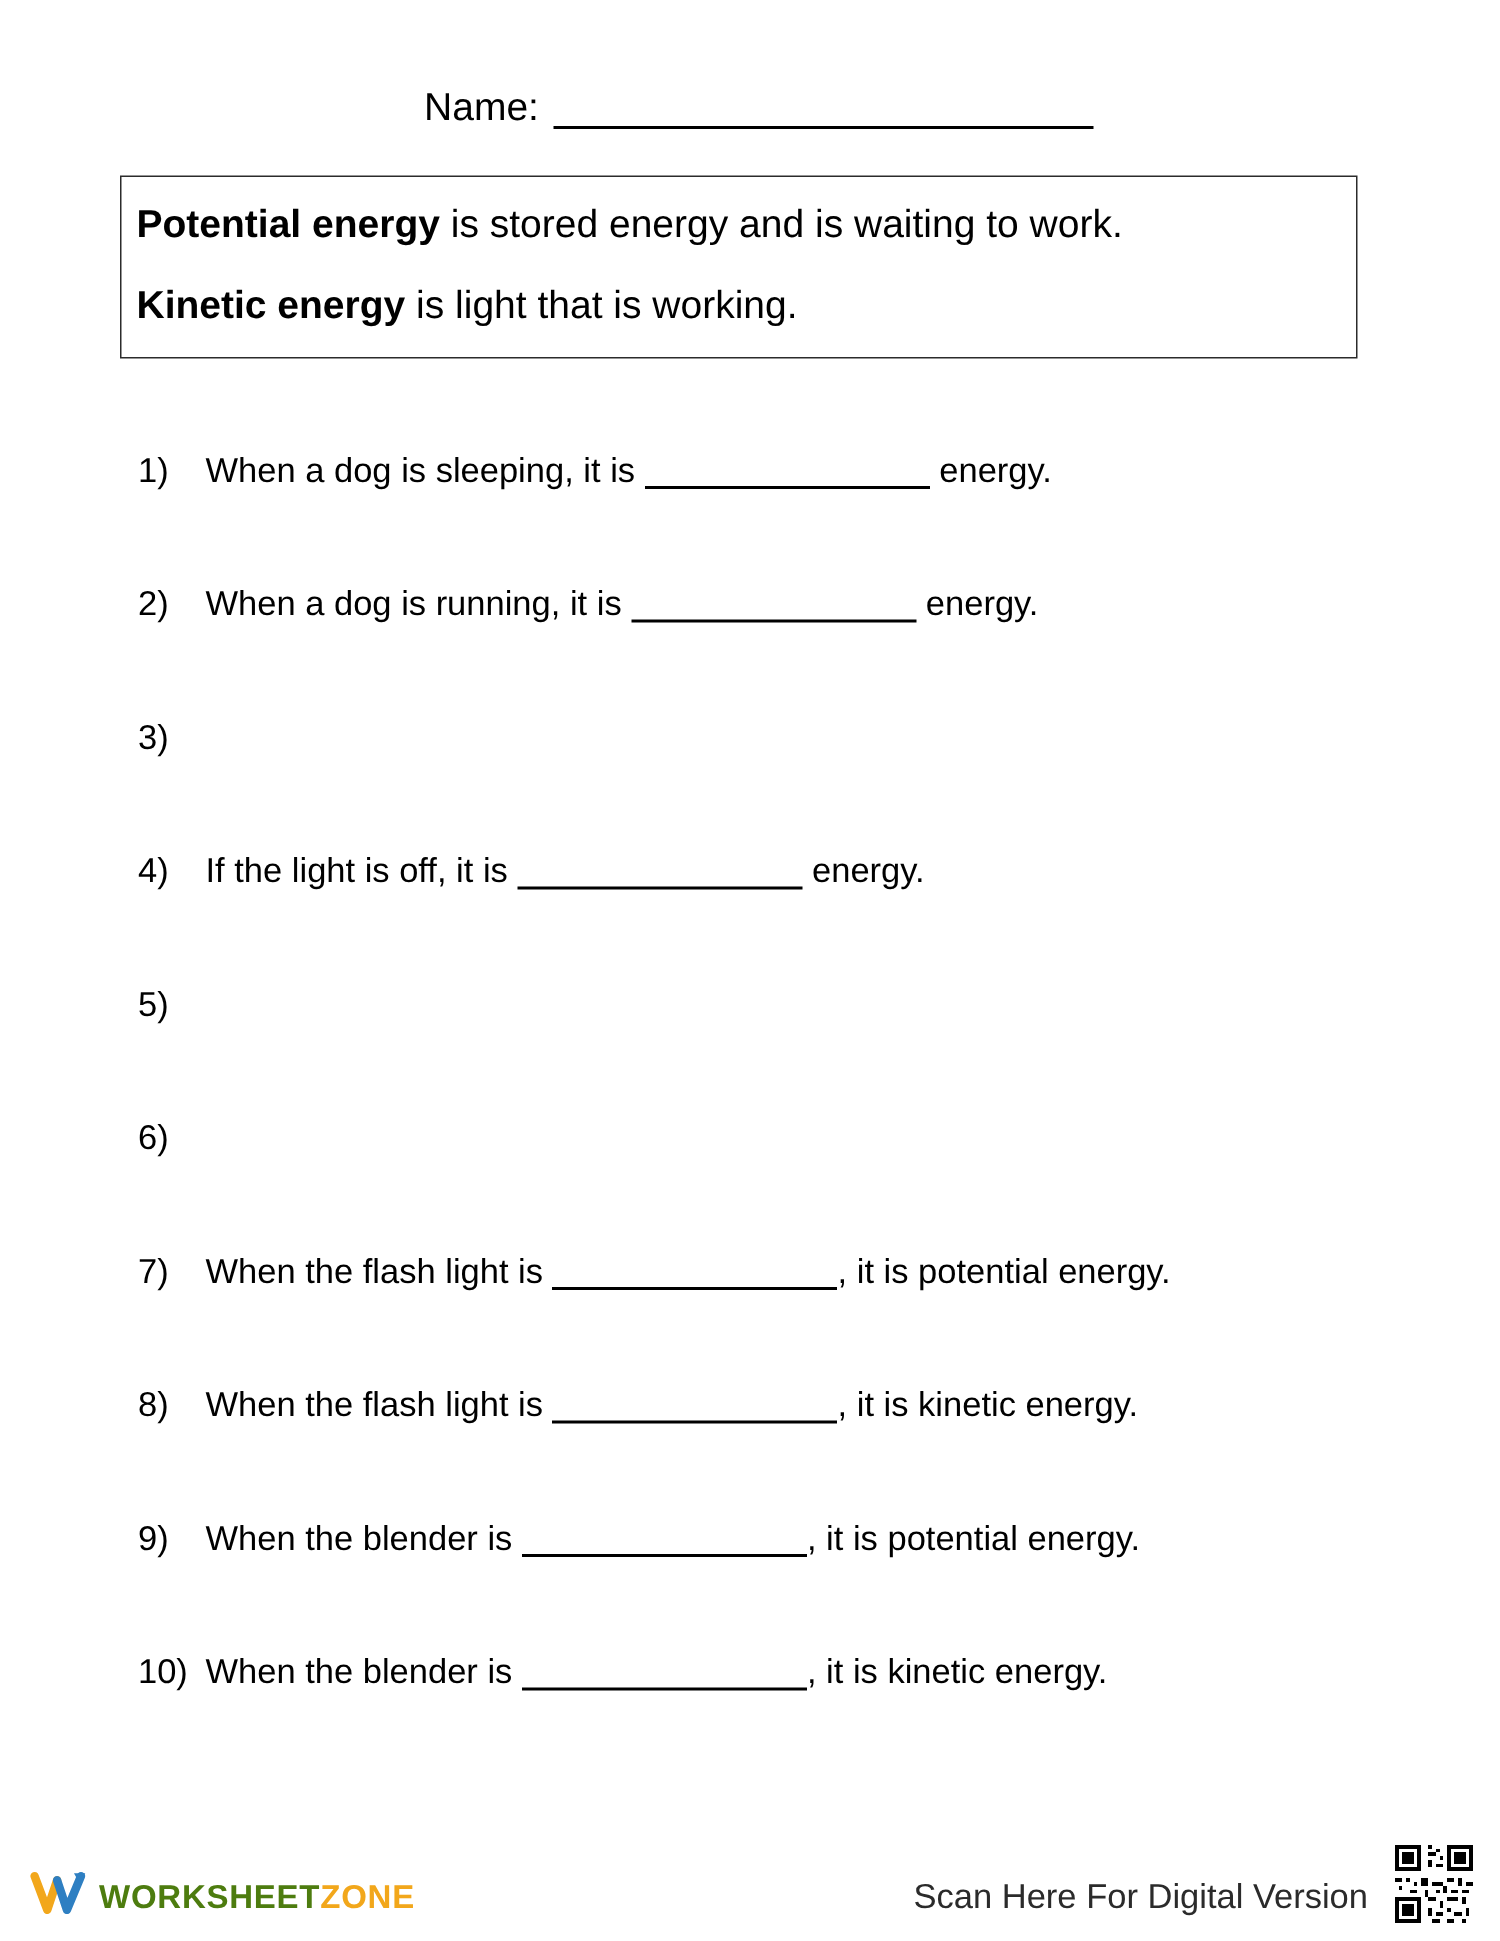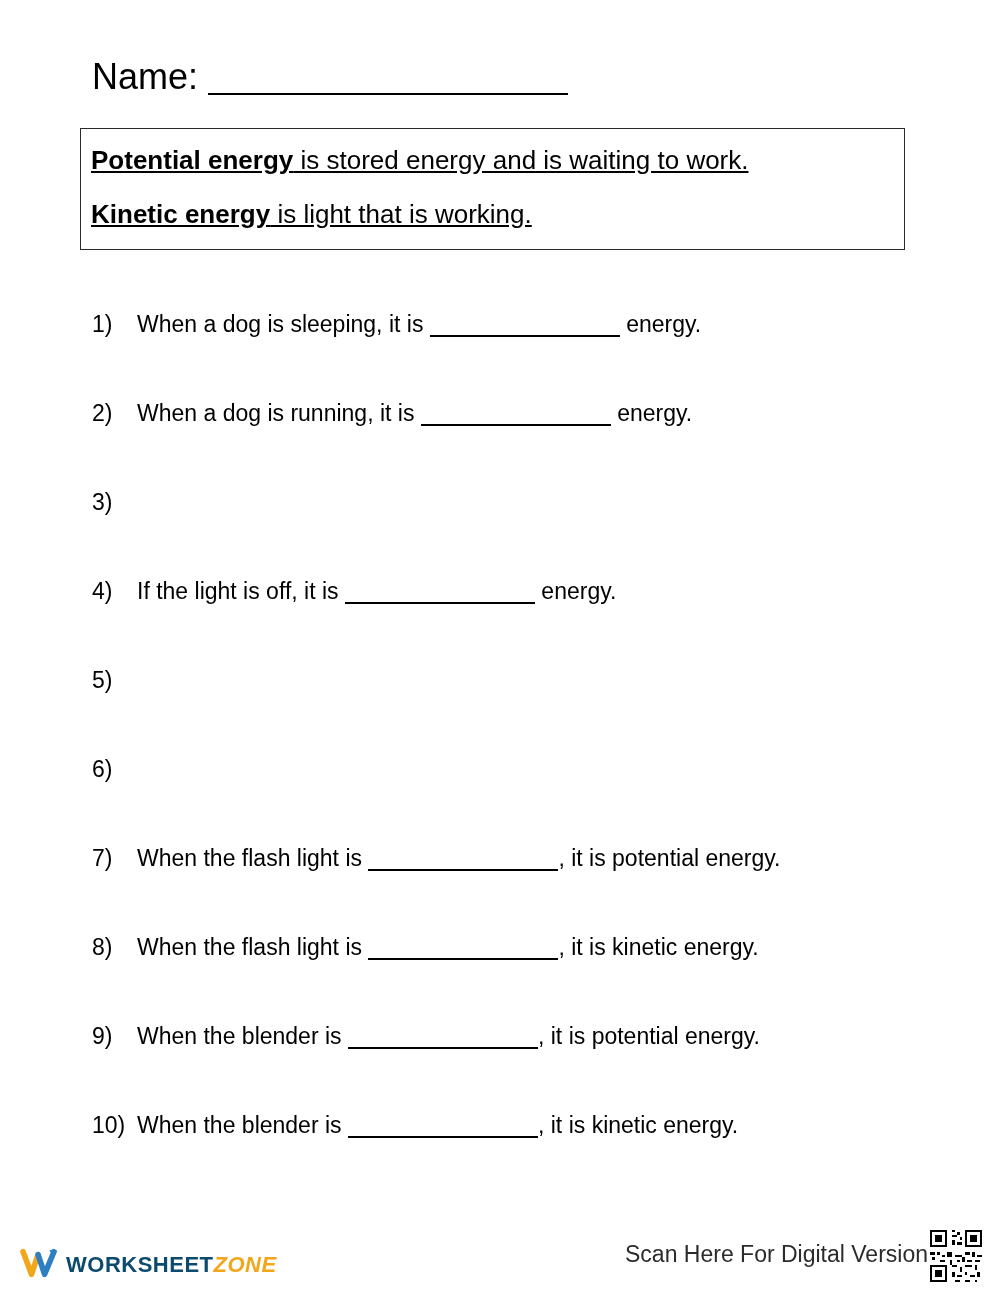--- a/index.html
+++ b/index.html
@@ -8,21 +8,21 @@
     position:relative;
     width:1000px; height:1294px;
     margin:0 auto;
     background:#ffffff;
     color:#000;
     overflow:hidden;
   }
   .content { padding:46px 80px 0 80px; }
 
   
-  .name-row { margin-left:12px; margin-top:10px; font-size:36px; }
+  .name-row { margin-left:12px; margin-top:10px; font-size:26px;text-align:center; }
   .name-blank {
     display:inline-block;
     width:360px; height:1em;
     border-bottom:2px solid #000;
     margin-left:10px;
     vertical-align:-6px;
   }
 
   
   .title {
@@ -33,21 +33,20 @@
   }
 
   
   .info-box {
     margin-top:30px;
     border:1.5px solid #2b2b2b;
     padding:4px 4px 8px 10px;
     width:825px;
     font-size:26px;
     line-height:54px;
-    text-decoration:underline;
   }
   .info-box b { font-weight:bold; }
 
   
   .questions { margin-top:58px; }
   .question {
     display:flex;
     margin-left:12px;
     margin-bottom:56px;
     font-size:23px;
@@ -66,23 +65,23 @@
   
   .footer {
     position:absolute;
     left:20px; right:18px; bottom:12px;
     display:flex;
     align-items:flex-end;
     justify-content:space-between;
   }
   .brand { display:flex; align-items:center; gap:8px; }
   .brand-text { font-size:22px; font-weight:bold; letter-spacing:0.5px; }
-  .brand-worksheet { color:#0c4a6e;text-align:center; }
-  .brand-zone { color:#f2a71b;font-style:italic; }
-  .scan-area { display:flex; align-items:center; gap:2px; }
+  .brand-worksheet { color:#4d7c0f;text-align:center; }
+  .brand-zone { color:#f2a71b; }
+  .scan-area { display:flex; align-items:flex-end; gap:18px; }
   .scan-text { font-size:23px; color:#2b2b2b; padding-bottom:4px; }
   .qr svg { display:block; }
 </style>
 </head>
 <body>
 
 <div class="page">
   <div class="content">
 
     <div class="name-row">

